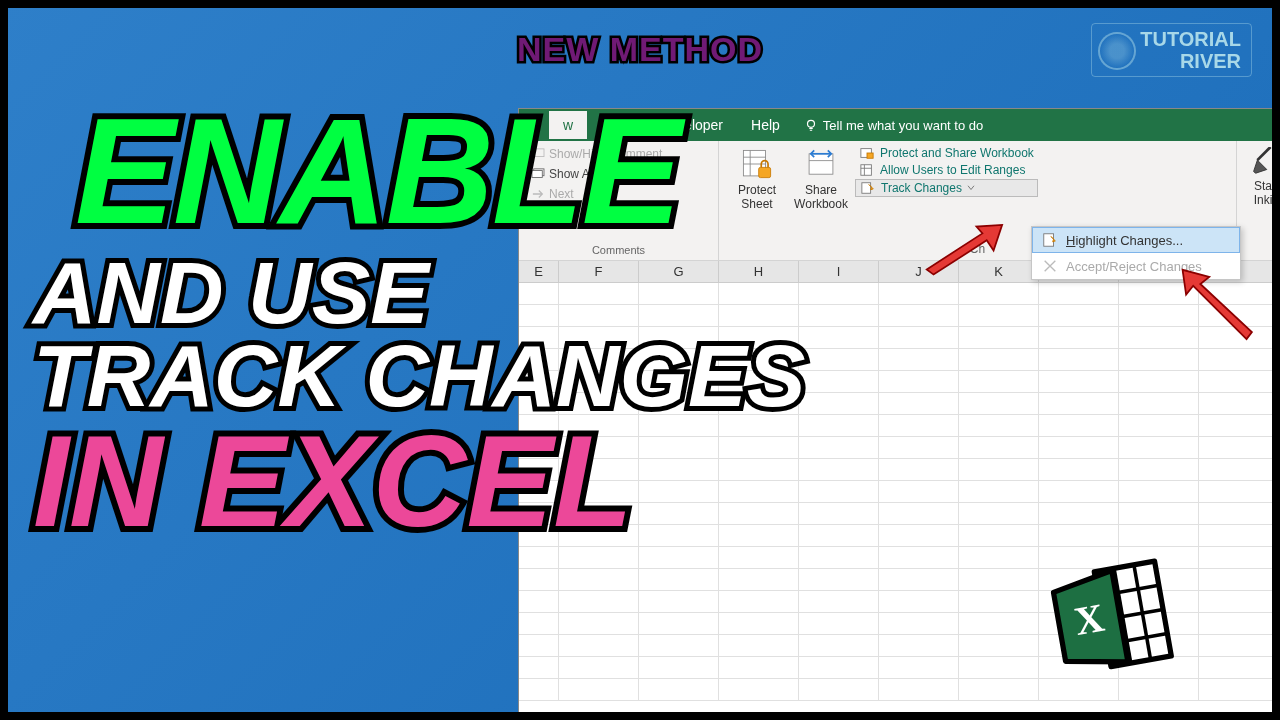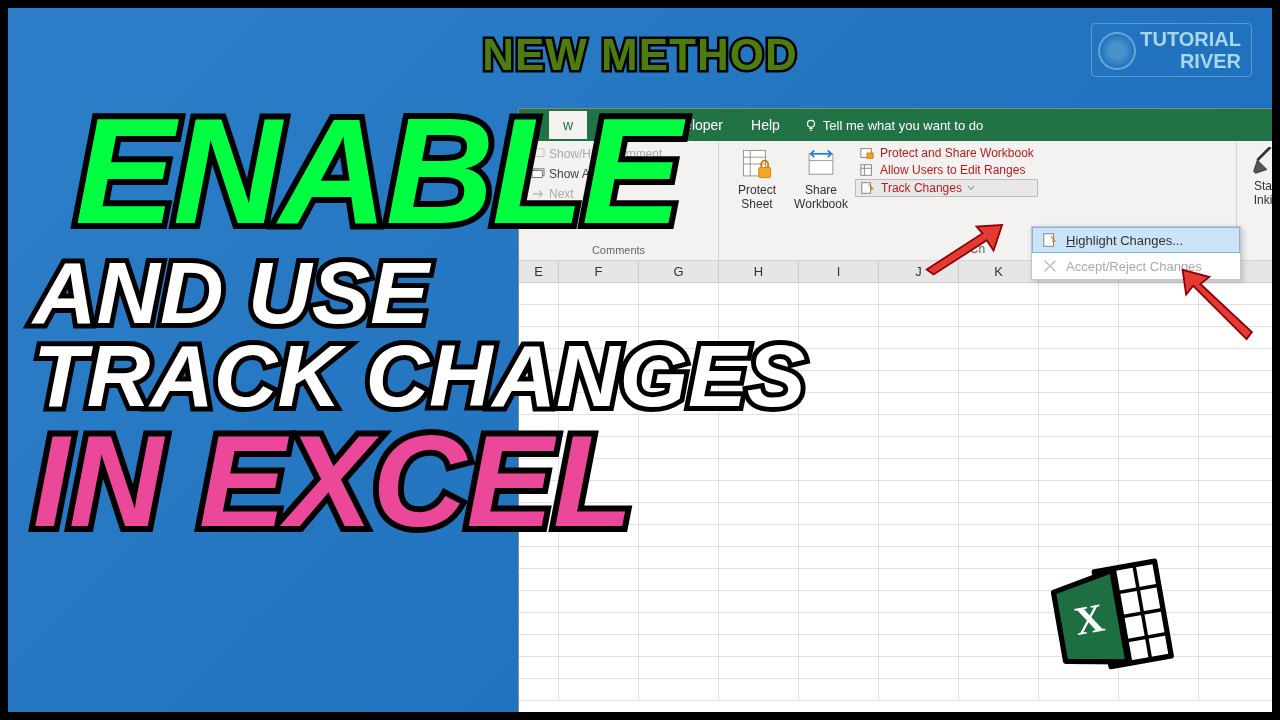--- a/index.html
+++ b/index.html
@@ -38,23 +38,23 @@
   border-radius: 50%;
   background: radial-gradient(circle, rgba(168,216,232,0.3) 30%, transparent 70%);
 }
 
 .new-method {
   position: absolute;
   top: 22px;
   left: 50%;
   transform: translateX(-50%);
   font-family: Impact, "Arial Black", sans-serif;
-  font-size: 44px;
+  font-size: 34px;
   font-weight: 900;
-  color: #4d7c0f;
+  color: #701a75;
   -webkit-text-stroke: 5px #000;
   paint-order: stroke fill;
   letter-spacing: 1px;
   z-index: 50;
 }
 
 .title-block {
   position: absolute;
   left: 25px;
   top: 100px;
@@ -174,21 +174,21 @@
   width: 60px;
 }
 .btn-large svg { margin-bottom: 2px; }
 
 .protect-list { display: flex; flex-direction: column; gap: 1px; }
 .protect-item {
   display: flex;
   align-items: center;
   gap: 5px;
   font-size: 12px;
-  color: #b91c1c;
+  color: #0f766e;
   padding: 1px 4px;
   white-space: nowrap;
 }
 
 .dropdown-menu {
   position: absolute;
   top: 85px;
   right: -5px;
   background: #fff;
   border: 1px solid #c6c6c6;

